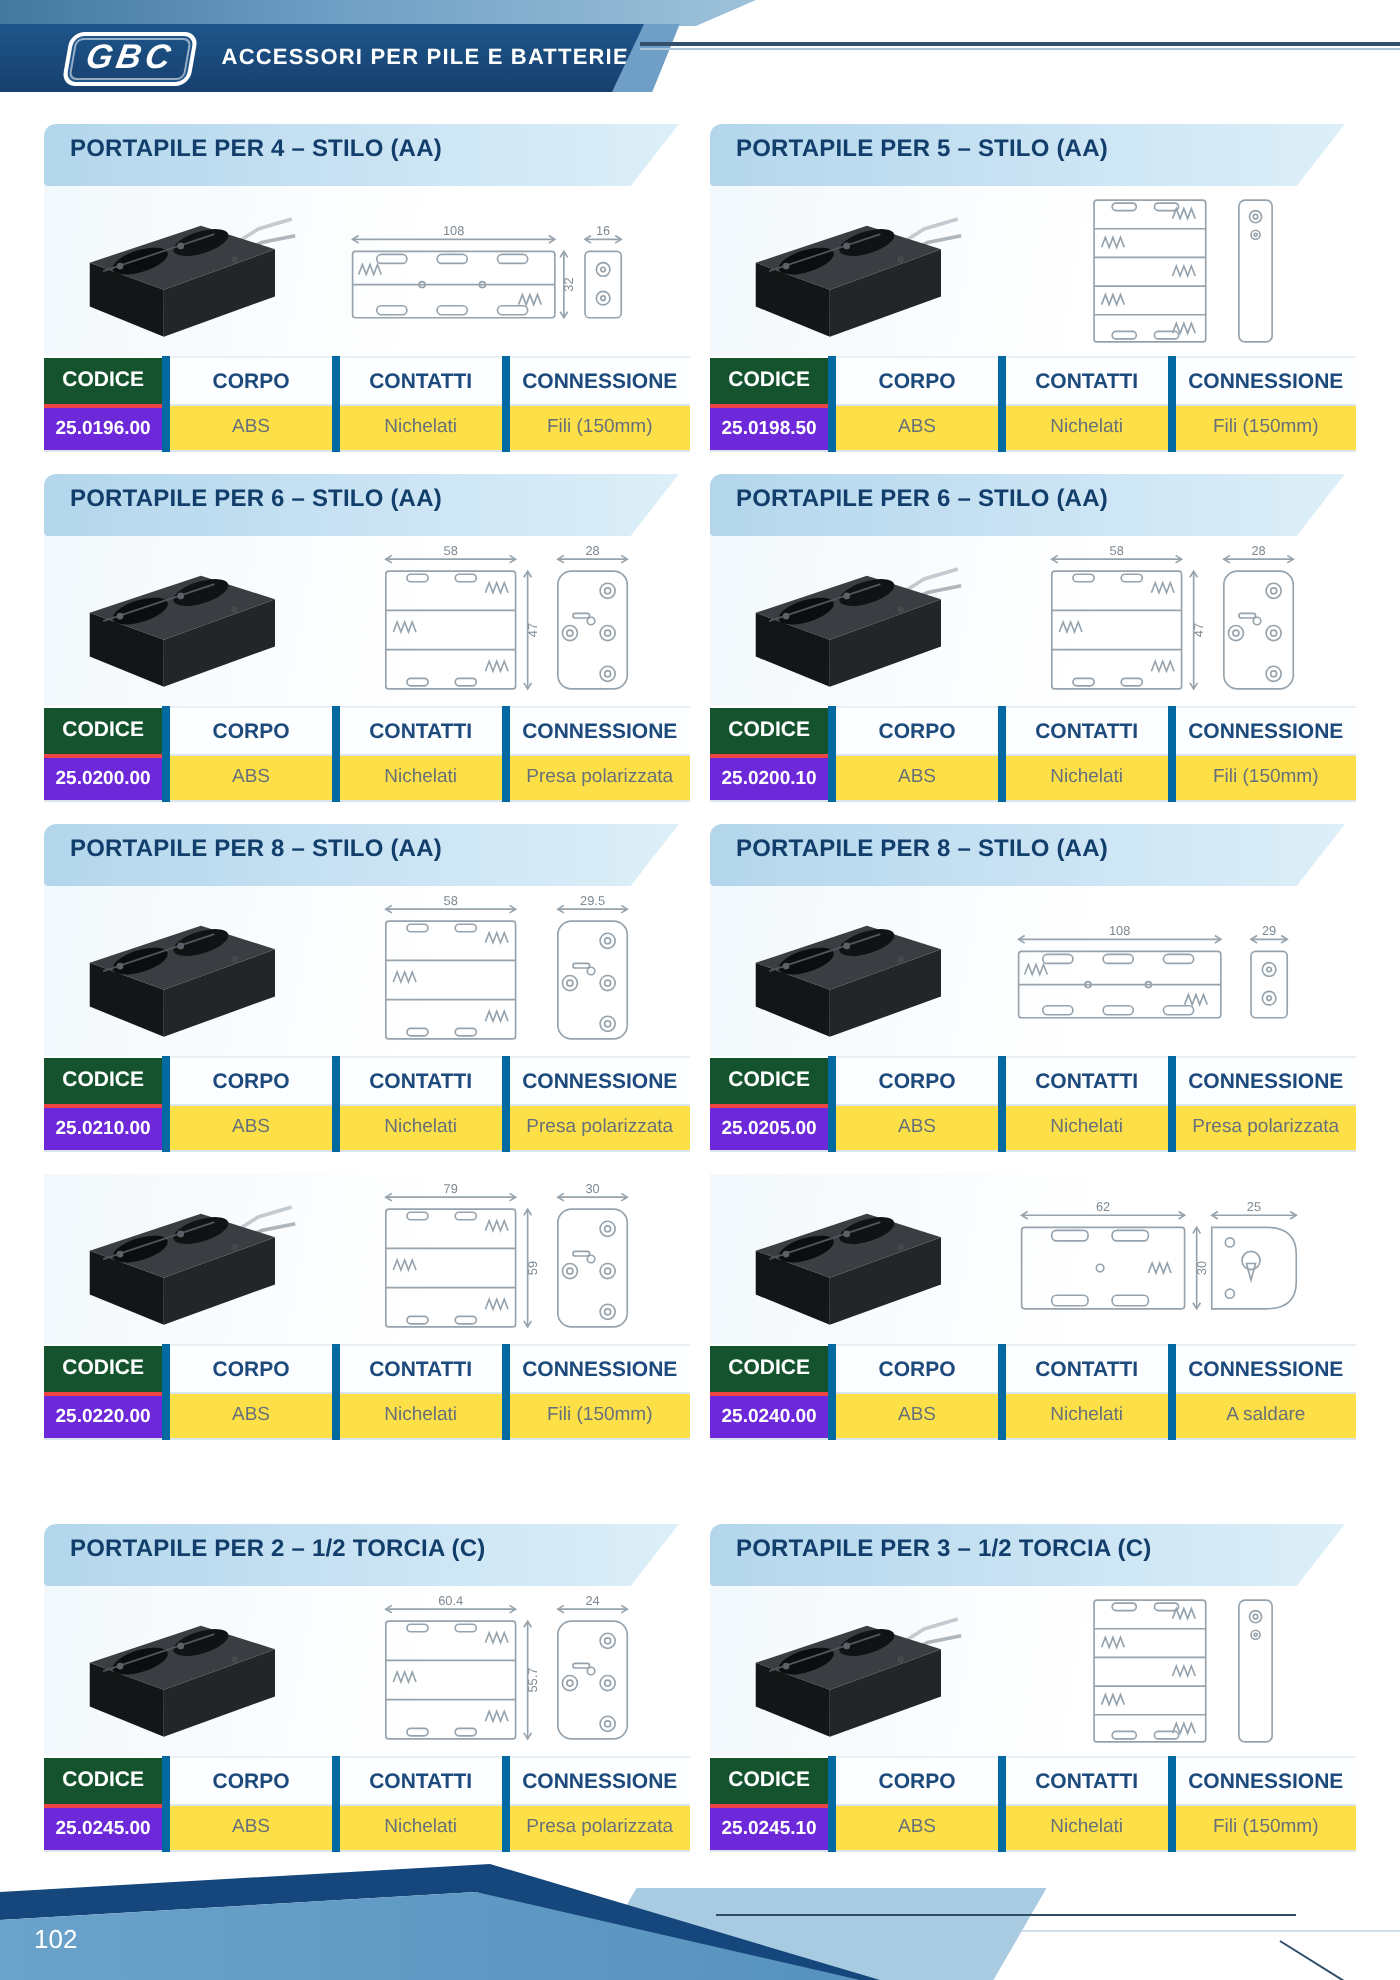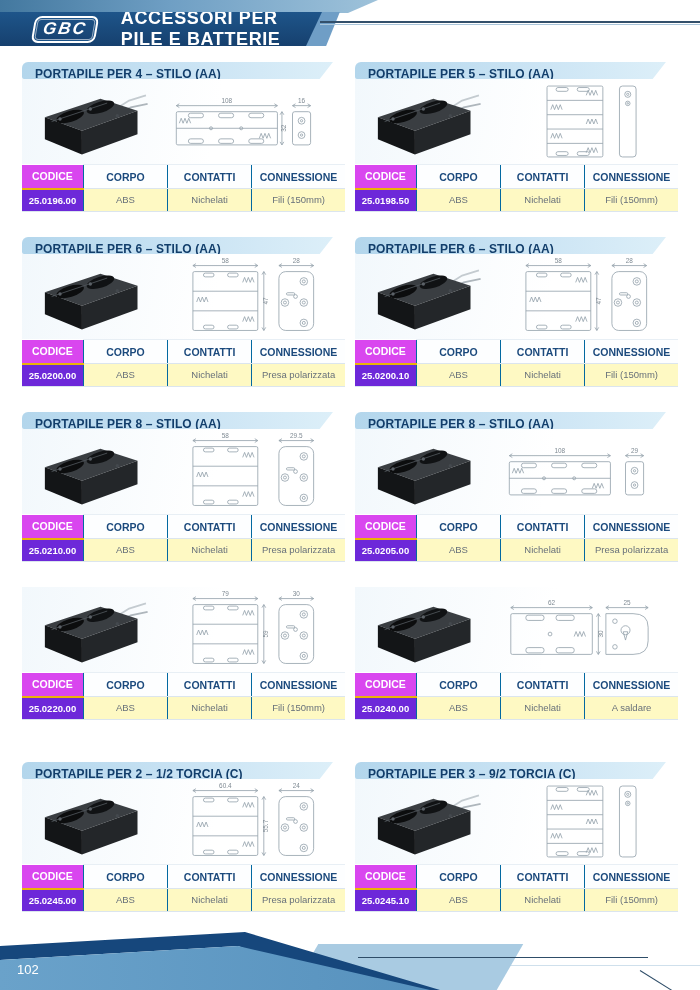--- a/index.html
+++ b/index.html
@@ -12,53 +12,53 @@
     clip-path:polygon(0 0,100% 0,calc(100% - 30px) 100%,0 100%);}
   .hdr-accent{position:absolute;left:303px;top:12px;width:30px;height:34px;
     background:#6f9ec6;transform:skewX(-22deg);}
   .hdr-banner{position:absolute;left:0;top:12px;width:322px;height:34px;
     background:linear-gradient(180deg,#1e558a 0%,#16406e 100%);
     clip-path:polygon(0 0,100% 0,calc(100% - 16px) 100%,0 100%);
     display:flex;align-items:center;}
   .gbc-logo{display:inline-block;margin-left:33px;border:2px solid #fff;border-radius:7px;
     padding:1px 8px 2px;transform:skewX(-10deg);color:#fff;font-weight:bold;font-style:italic;
     font-size:17px;letter-spacing:2px;box-shadow:inset 0 0 0 1px #1e558a,inset 0 0 0 2px rgba(255,255,255,.55);}
-  .hdr-title{color:#fff;font-weight:bold;font-size:18px;letter-spacing:.6px;margin-left:24px;}
+  .hdr-title{color:#fff;font-weight:bold;font-size:11px;letter-spacing:.6px;margin-left:14px;}
   .rule-dark{position:absolute;left:320px;right:0;top:21px;height:2px;background:#33506b;}
   .rule-light{position:absolute;left:320px;right:0;top:24px;height:1px;background:#aac6db;}
 
   
   .grid{position:absolute;left:22px;top:62px;width:656px;
     display:grid;grid-template-columns:1fr 1fr;column-gap:10px;row-gap:21px;}
   .product{width:100%;height:154px;position:relative;}
-  .ptitle{position:relative;height:17px;overflow:hidden;border-radius:6px 0 0 2px;
+  .ptitle{position:relative;height:31px;overflow:hidden;border-radius:6px 0 0 2px;
     background:linear-gradient(90deg,#b3d6ec 0%,#cbe4f4 55%,#def0f9 100%);}
   .ptitle::after{content:'';position:absolute;top:0;right:-20px;width:40px;height:120%;
     background:#fff;transform:skewX(-38deg);}
   .ptitle h2{margin:0;padding:0 0 0 13px;line-height:25px;font-size:12px;font-weight:bold;
     color:#123e6b;letter-spacing:.1px;white-space:nowrap;}
   .pcontent{display:flex;align-items:center;height:85px;
     background:linear-gradient(100deg,#f2f8fc 0%,#ffffff 60%);}
   .photo{width:135px;height:80px;flex:0 0 auto;}
   .photo svg{width:100%;height:100%;}
   .drawing-wrap{flex:1;height:83px;}
   .drawing{width:100%;height:100%;}
   .dt{font-size:8.5px;fill:#7f8a93;font-family:"Liberation Sans",sans-serif;text-anchor:middle;}
 
   
   table.spec{width:100%;border-collapse:collapse;table-layout:fixed;}
   .spec th,.spec td{text-align:center;padding:0;}
   .spec th{height:23px;font-size:10.5px;font-weight:bold;color:#1c4a7d;background:#fdfeff;
     border-bottom:1px solid #dbe5ee;border-top:1px solid #e8eff5;}
-  .spec td{height:21px;font-size:9.5px;color:#67707a;background:#fef9c3;border-bottom:1px solid #dbe5ee;}
+  .spec td{height:21px;font-size:9.5px;color:#67707a;background:#fde047;border-bottom:1px solid #dbe5ee;}
   .spec th:nth-child(1){width:19%;}
   .spec th:nth-child(2),.spec th:nth-child(3){width:26%;}
   .spec th:nth-child(4){width:29%;}
-  .spec th:not(:first-child),.spec td:not(:first-child){border-left:1px solid #0369a1;}
-  .spec th.codice-h{background:#d946ef;color:#fff;border-bottom:2px solid #eab308;border-top:none;}
+  .spec th:not(:first-child),.spec td:not(:first-child){border-left:4px solid #0369a1;}
+  .spec th.codice-h{background:#14532d;color:#fff;border-bottom:2px solid #ef4444;border-top:none;}
   .spec td.codice-c{background:#6d28d9;color:#fff;font-weight:bold;}
 
   
   .footer{position:absolute;left:0;bottom:0;width:572px;height:60px;}
   .f-lightpara{position:absolute;left:305px;top:14px;width:205px;height:46px;
     background:#a9cbe2;transform:skewX(-30deg);}
   .f-lightline{position:absolute;left:0;top:35px;width:700px;height:1px;background:#cfe0ec;}
   .f-darkband{position:absolute;left:0;top:0;width:700px;height:60px;background:#16477c;
     clip-path:polygon(0 16px,245px 2px,440px 60px,360px 60px,238px 16px,0 30px);}
   .f-darkline{position:absolute;left:358px;top:27px;width:290px;height:1px;background:#2e4d68;}
@@ -757,21 +757,21 @@
           <td>ABS</td>
           <td>Nichelati</td>
           <td>Presa polarizzata</td>
         </tr>
       </tbody>
     </table>
   </section>
 
   <section class="product">
     <div class="ptitle">
-      <h2>PORTAPILE PER 3 – 9/2 TORCIA (C)</h2>
+      <h2>PORTAPILE PER 3 – 1/2 TORCIA (C)</h2>
     </div>
     <div class="pcontent">
       <div class="photo">
         <svg viewBox="0 0 150 95">
           <g class="wires">
             <polyline points="100,36 122,22 142,16" stroke="#c4cbd0" stroke-width="2.2" fill="none"></polyline>
             <polyline points="100,42 124,30 144,26" stroke="#aeb6bc" stroke-width="2.2" fill="none"></polyline>
           </g>
           <polygon points="22,42 88,20 132,34 66,58" fill="#3a3e42"></polygon>
           <polygon points="22,42 66,58 66,86 22,68" fill="#131517"></polygon>

